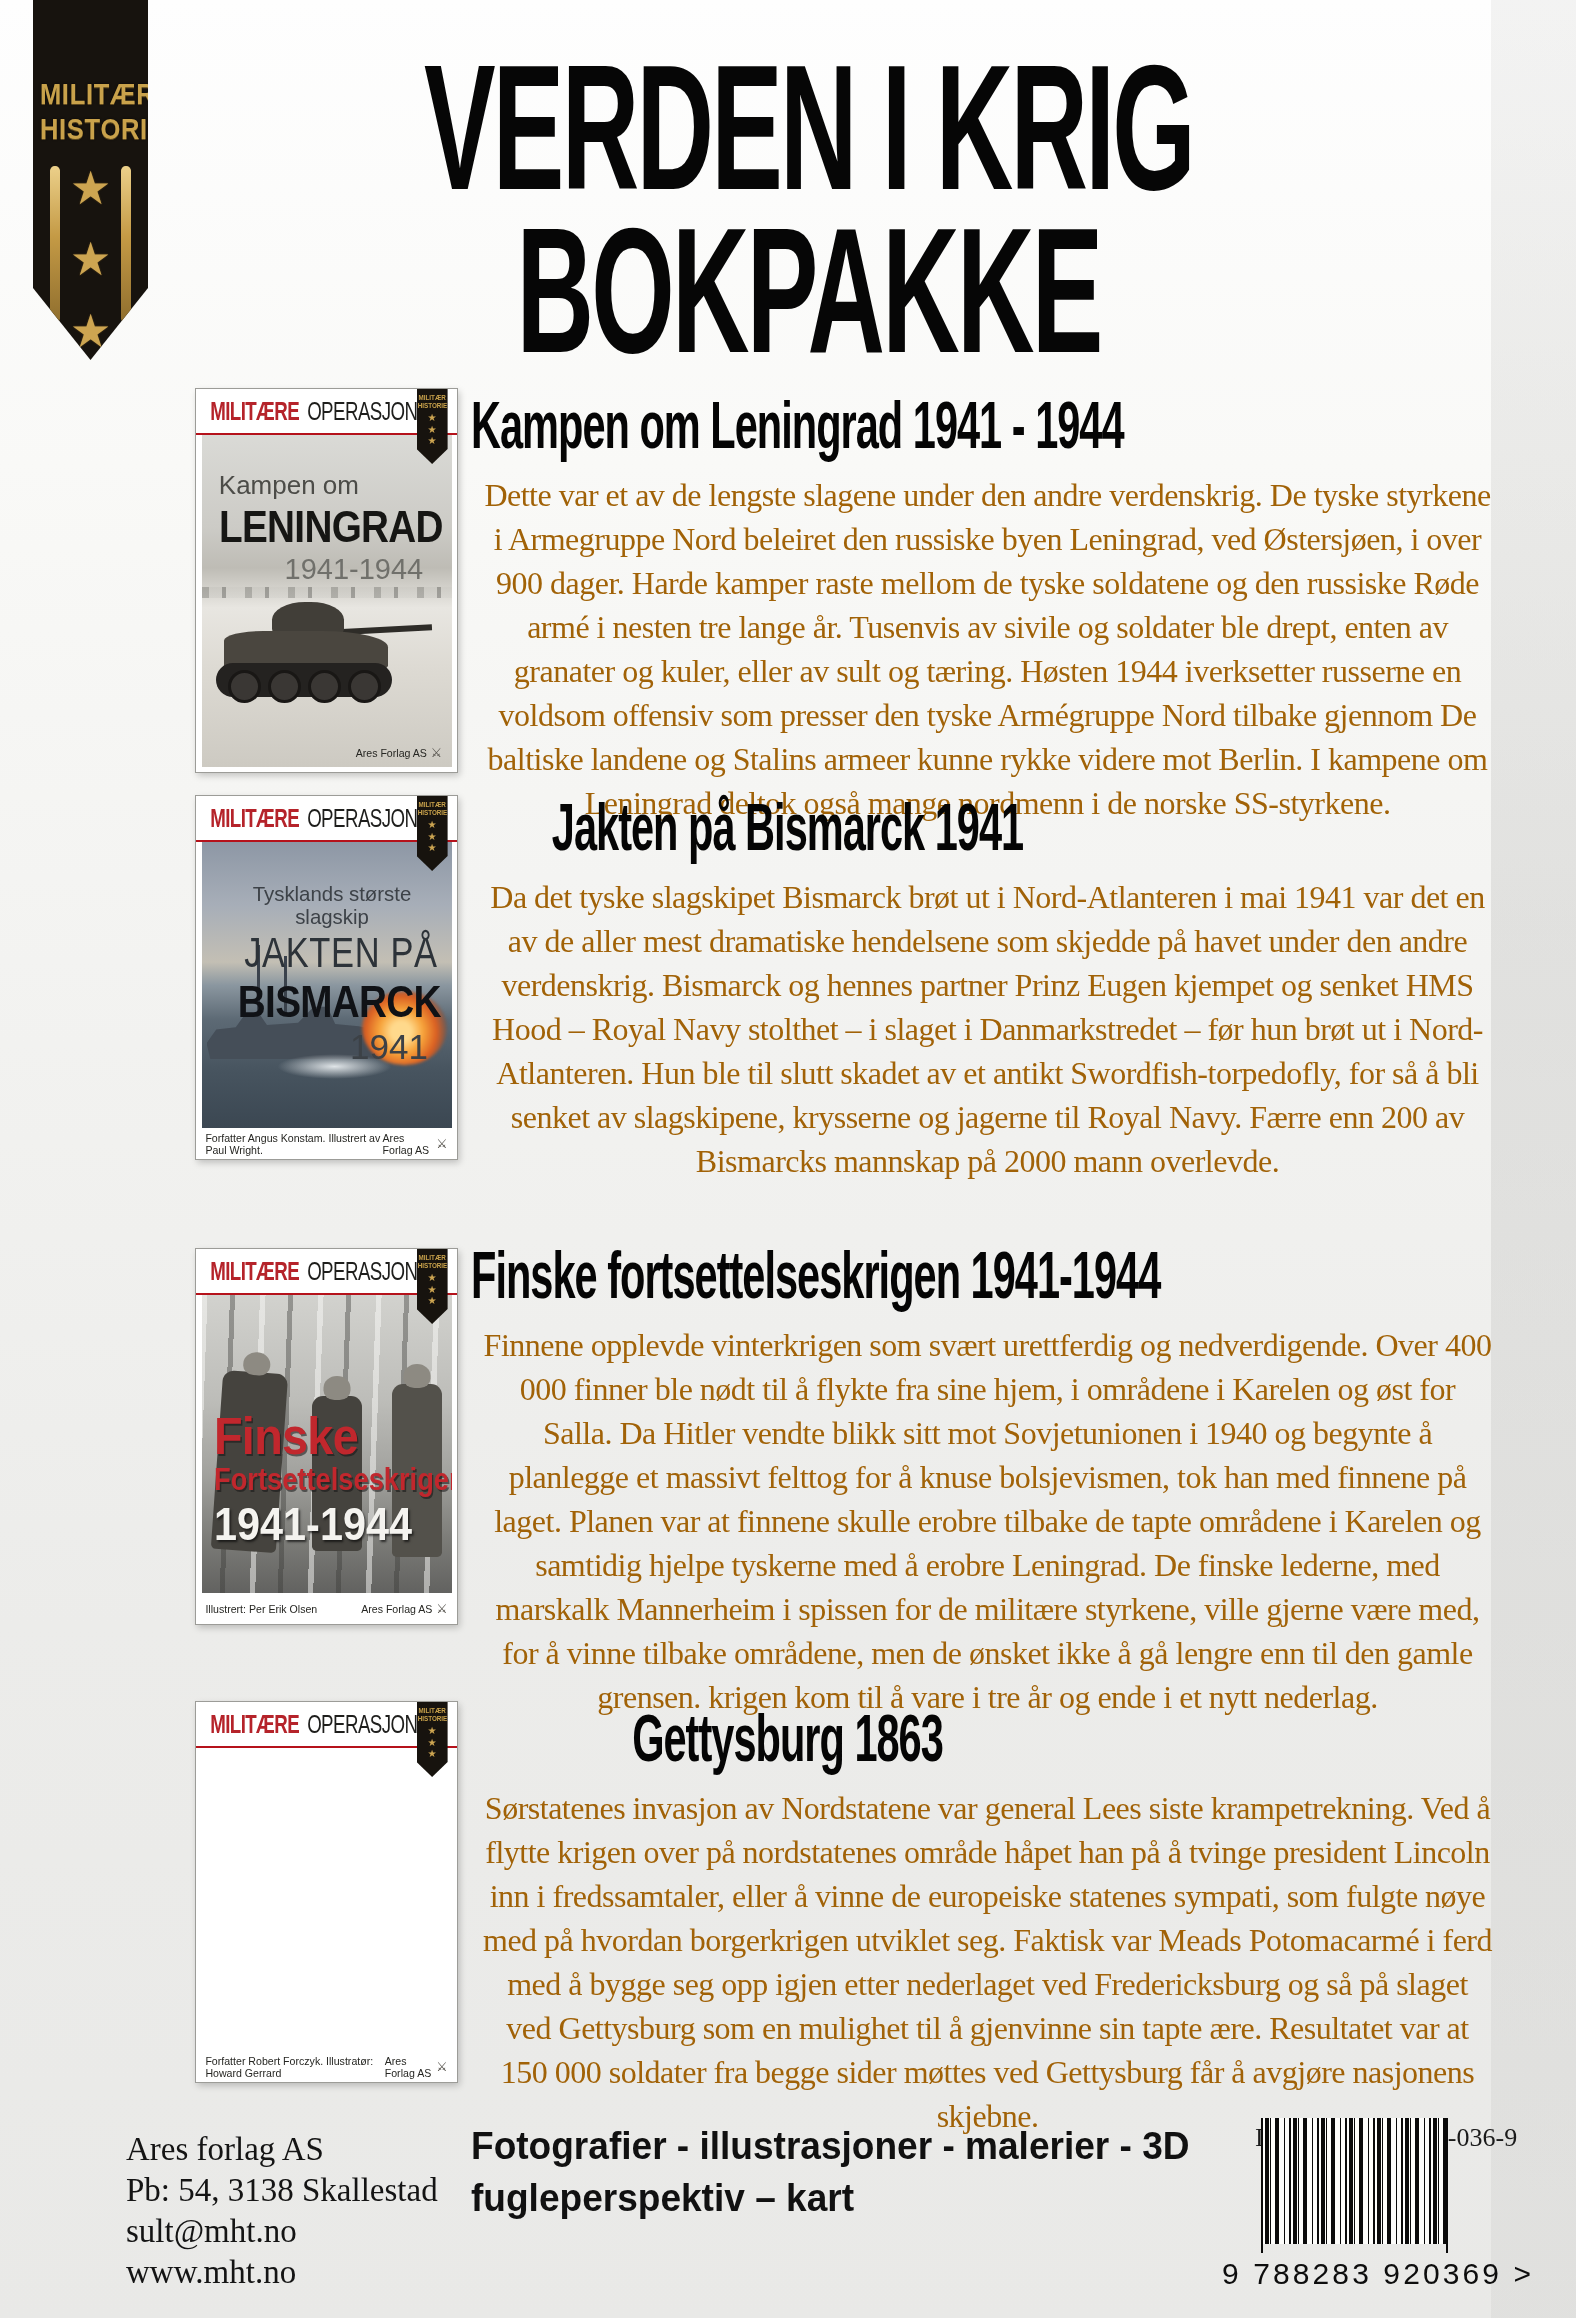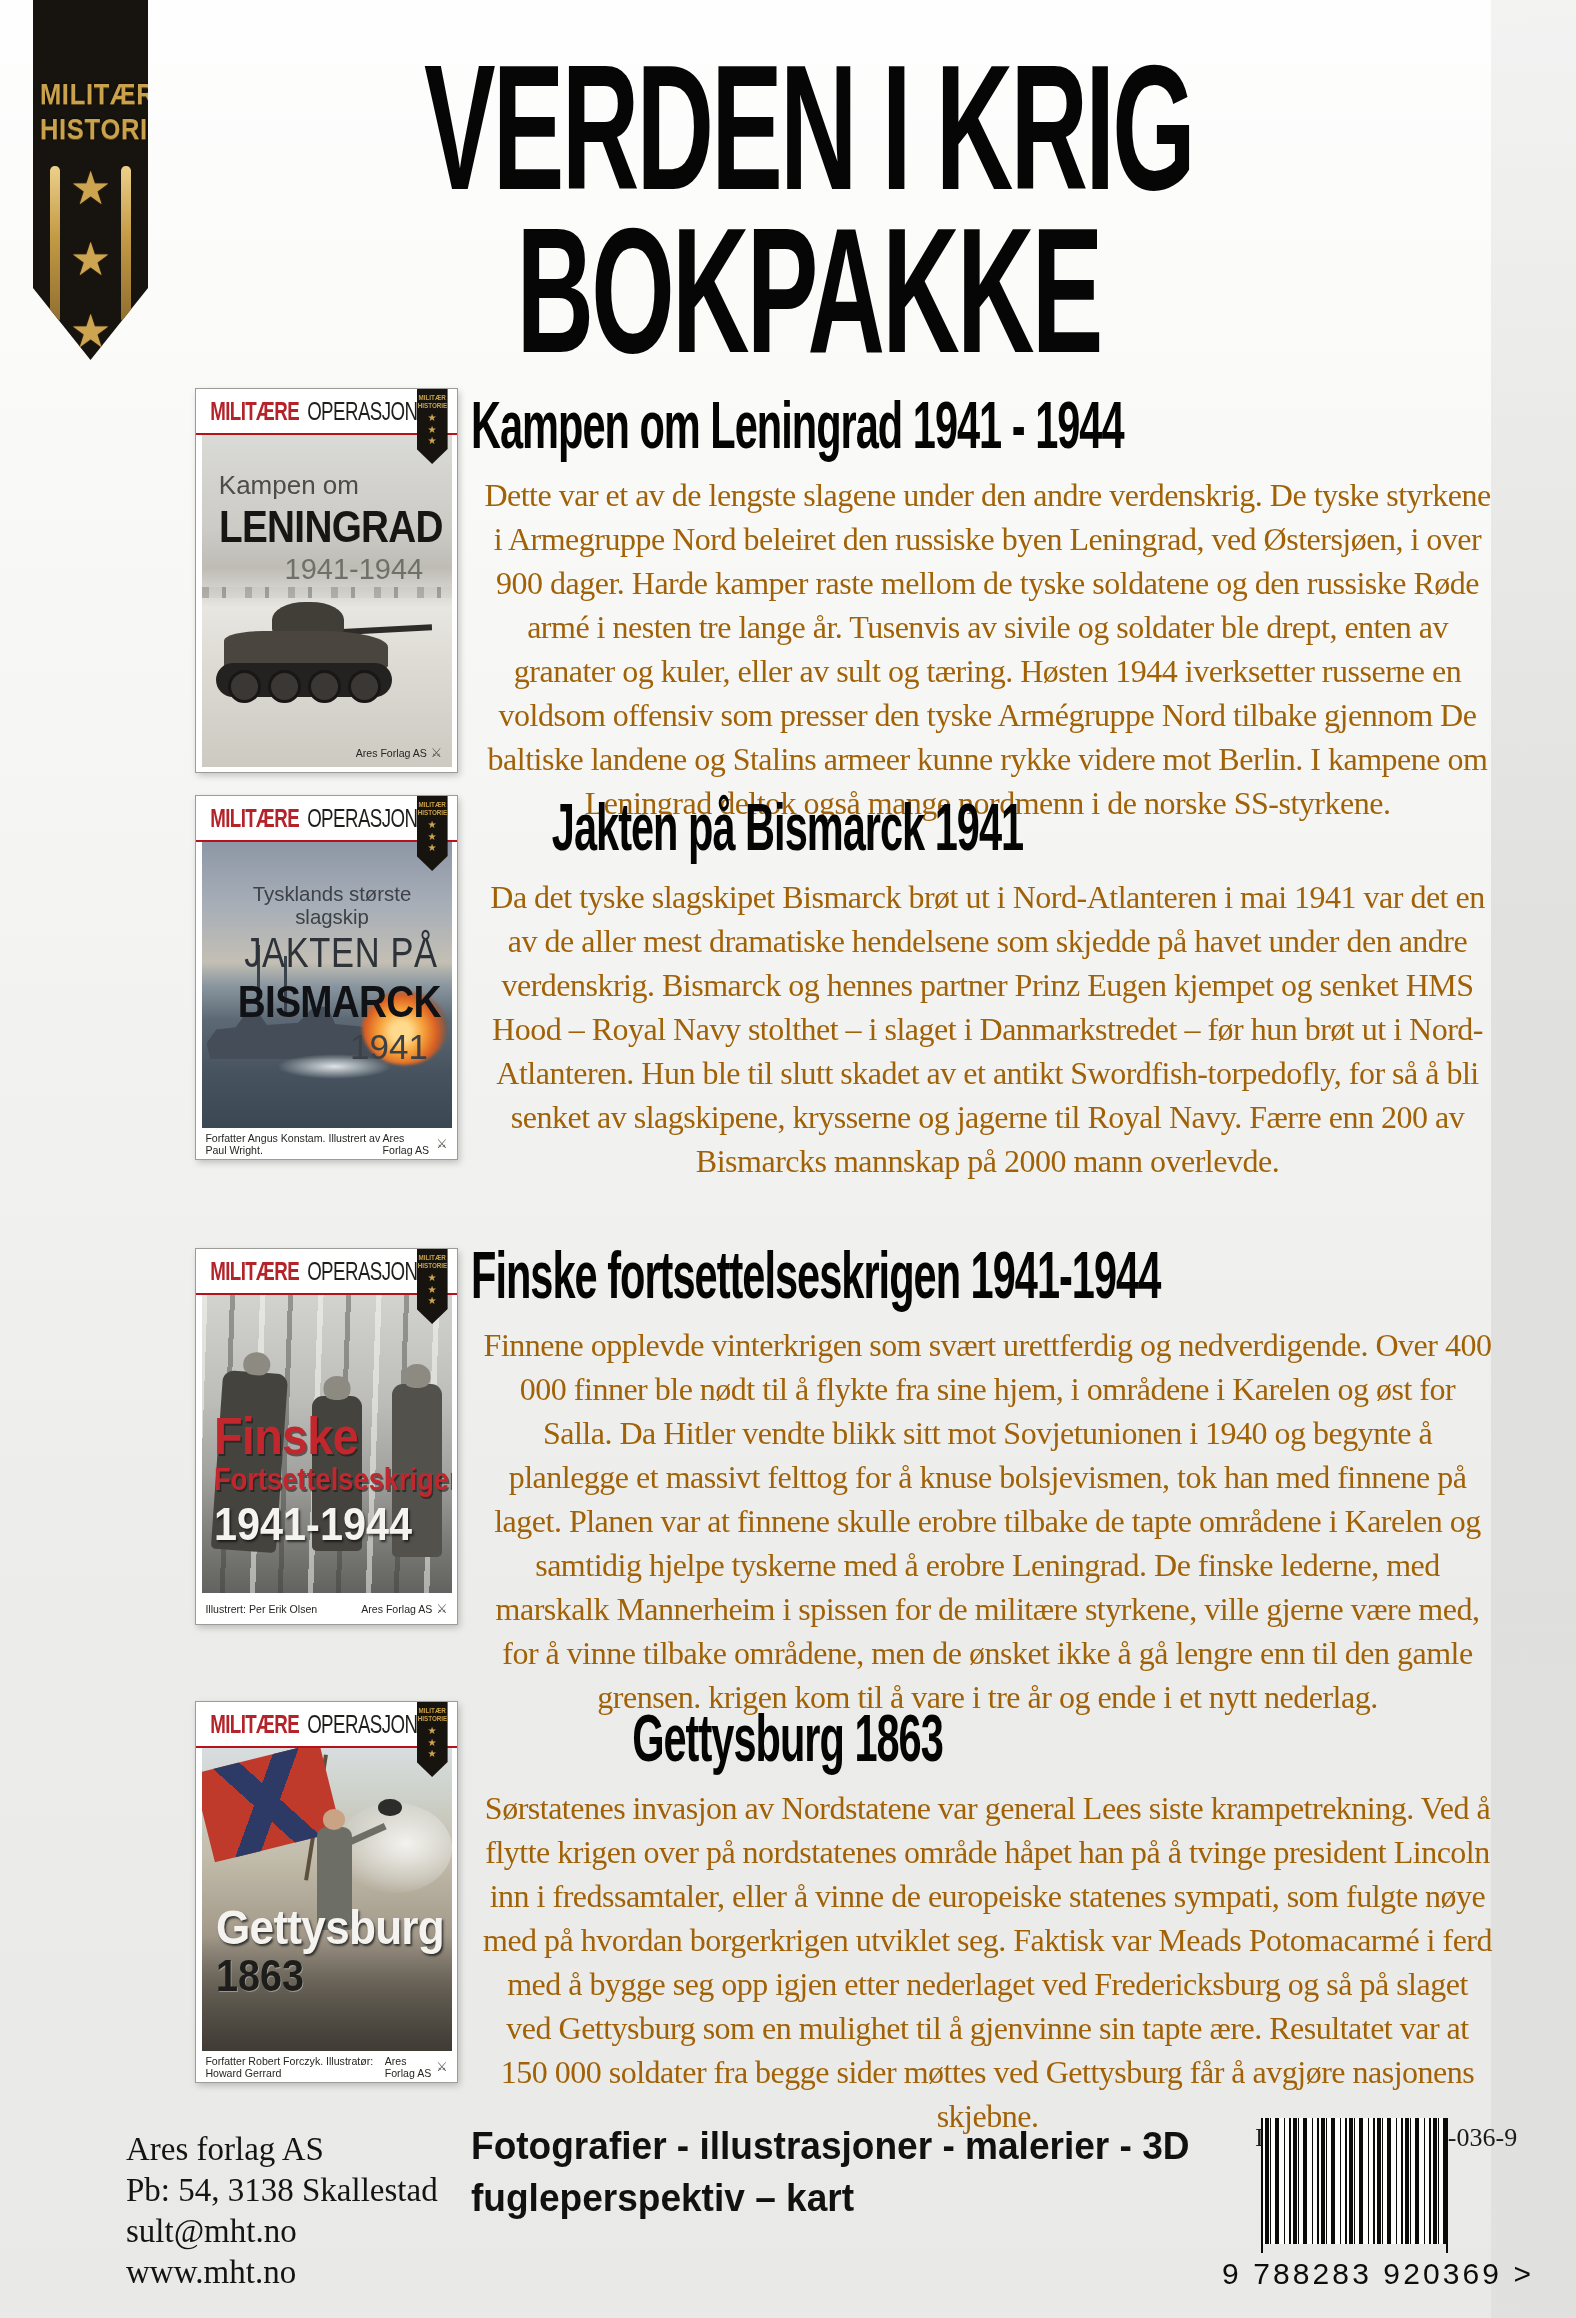--- a/index.html
+++ b/index.html
@@ -327,35 +327,20 @@
     </div>
     <div class="badge">
       <span class="bg-t">MILITÆR</span>
       <span class="bg-t">HISTORIE</span>
       <span class="bg-s">
           <span>★</span>
           <span>★</span>
           <span>★</span>
         </span>
     </div>
-    <div class="cover-art art-get">
-      <div class="flagpole"></div>
-      <div class="flag"></div>
-      <div class="smoke"></div>
-      <div class="officer">
-        <div class="o-head"></div>
-        <div class="o-arm"></div>
-        <div class="o-hat"></div>
-      </div>
-      <div class="crowd"></div>
-      <div class="get-titles">
-        <div class="gt1">Gettysburg</div>
-        <div class="gt2">1863</div>
-      </div>
-    </div>
     <div class="cover-foot">
       <span>Forfatter Robert Forczyk. Illustratør: Howard Gerrard</span>
       <span class="pub">
           <span>Ares Forlag AS</span>
           <span class="logo">⚔</span>
         </span>
     </div>
   </div>
 
   <div class="contact">

